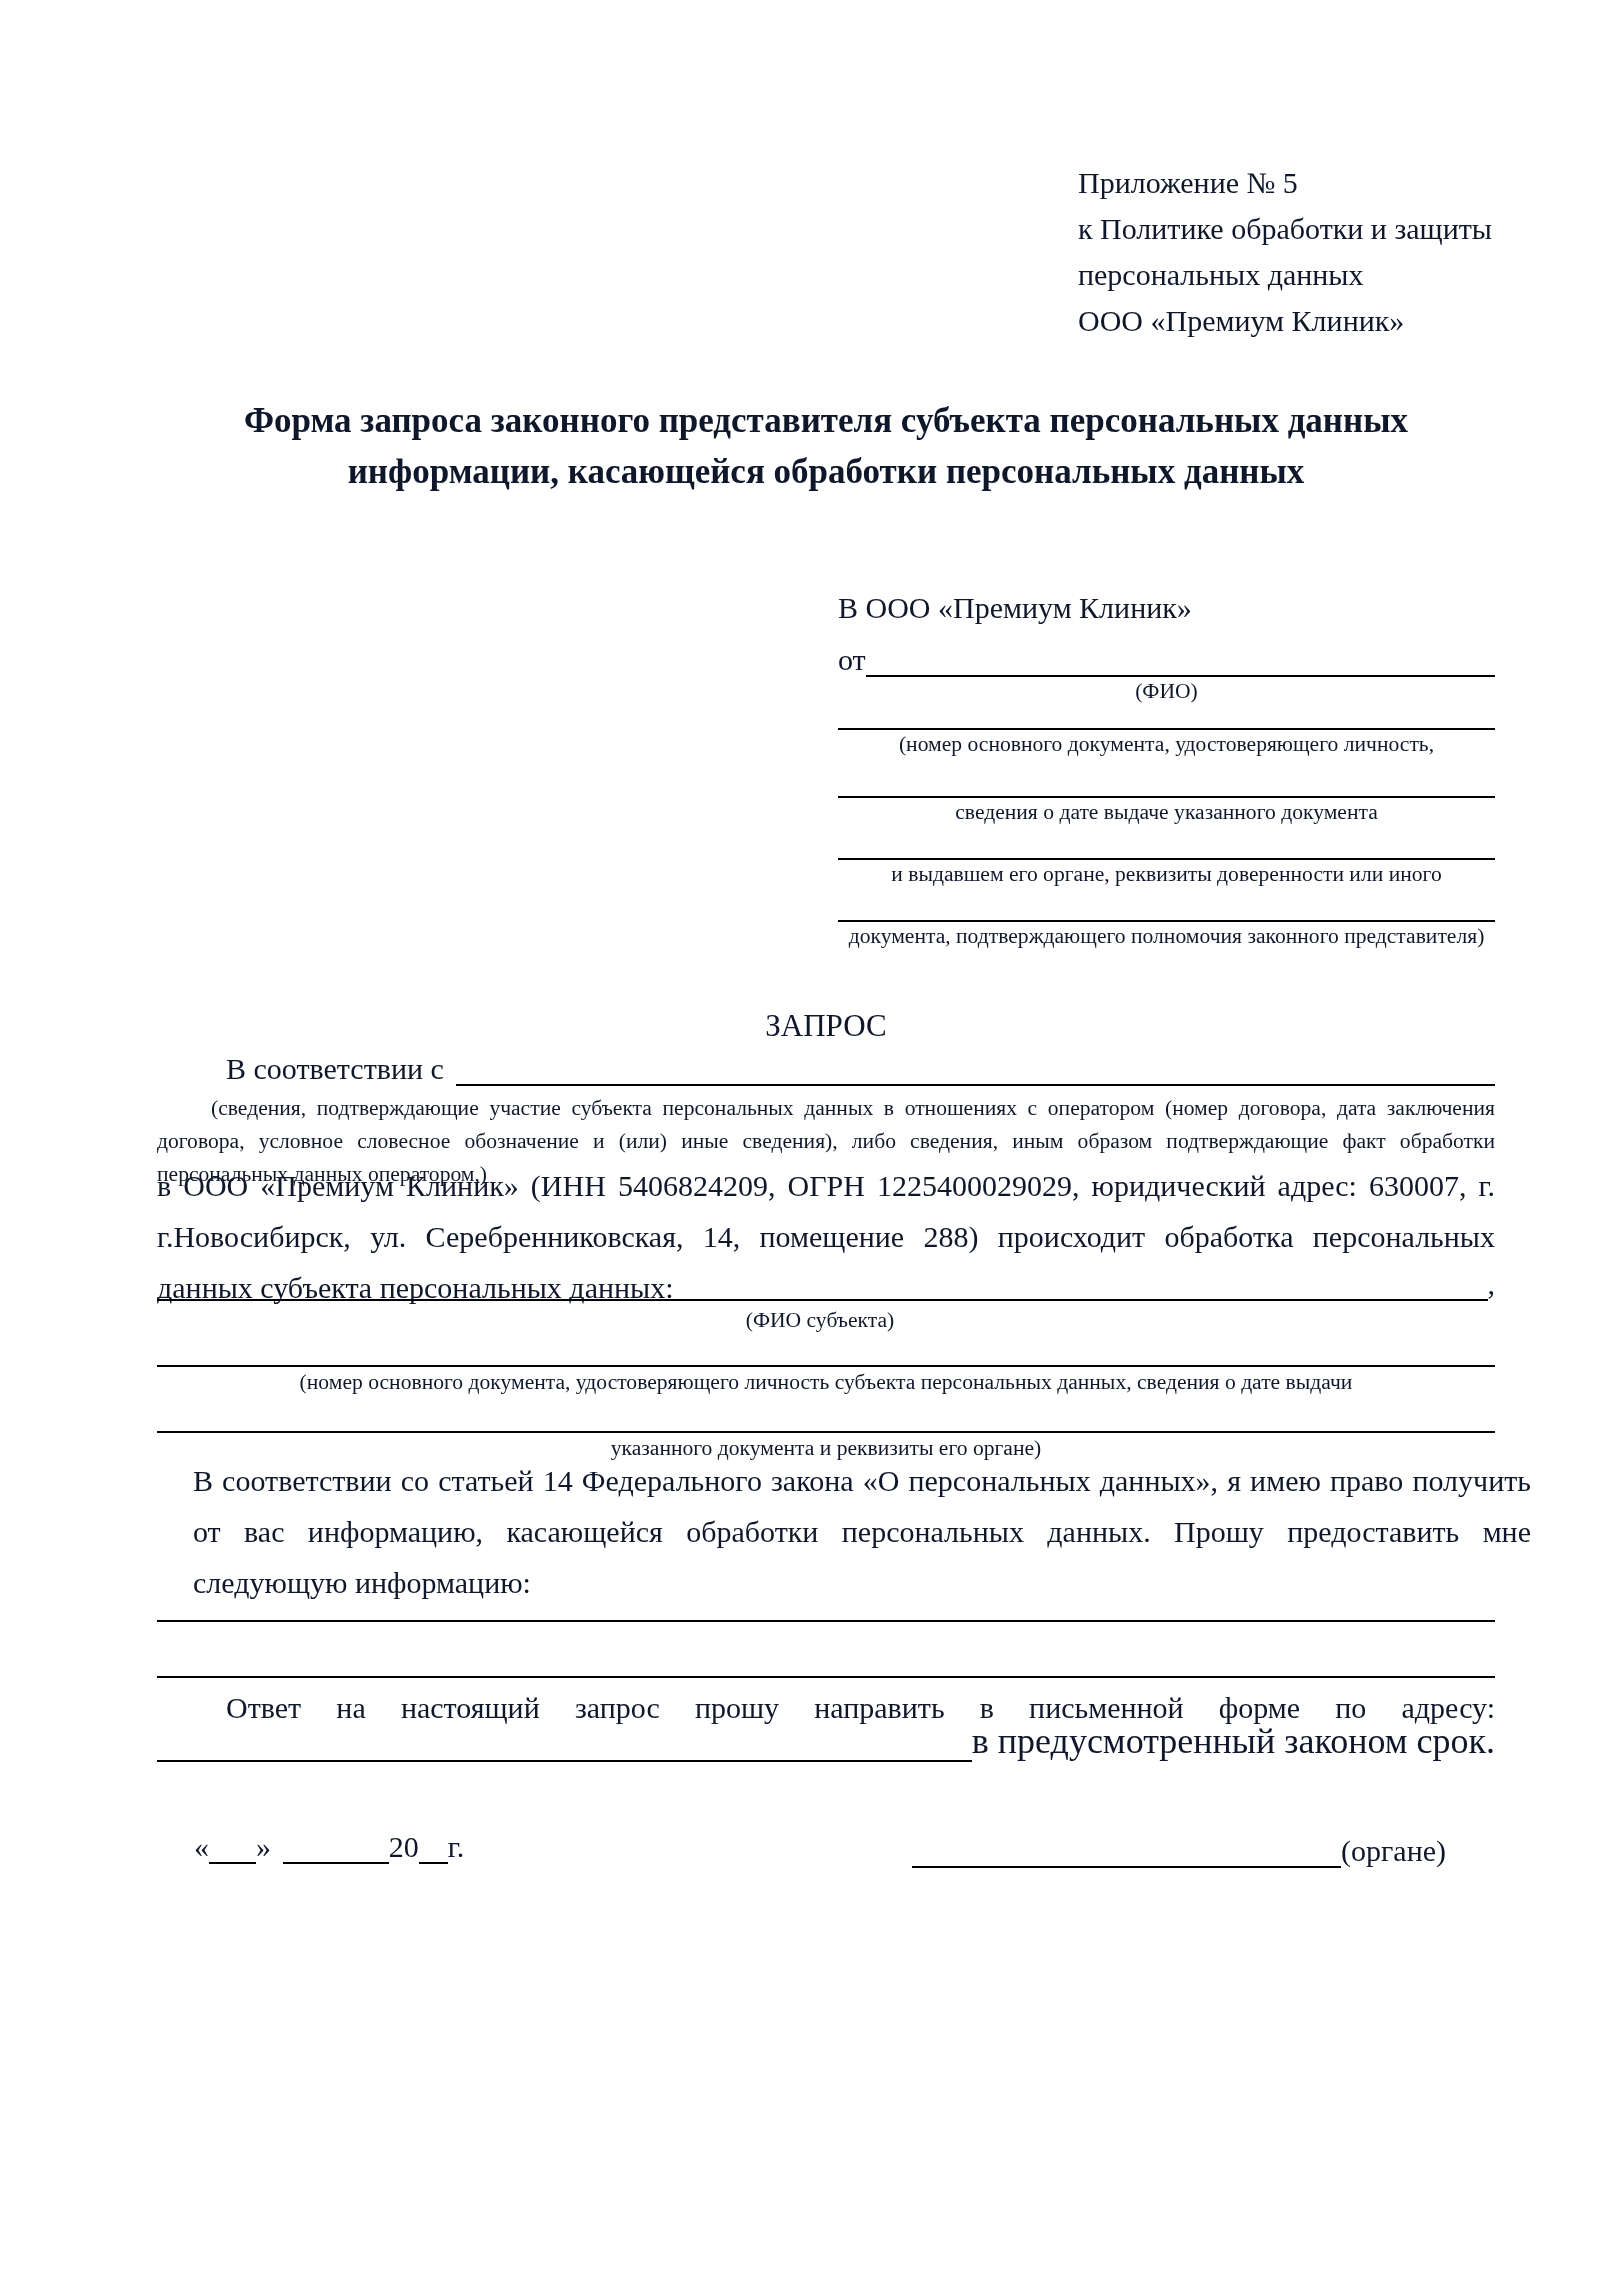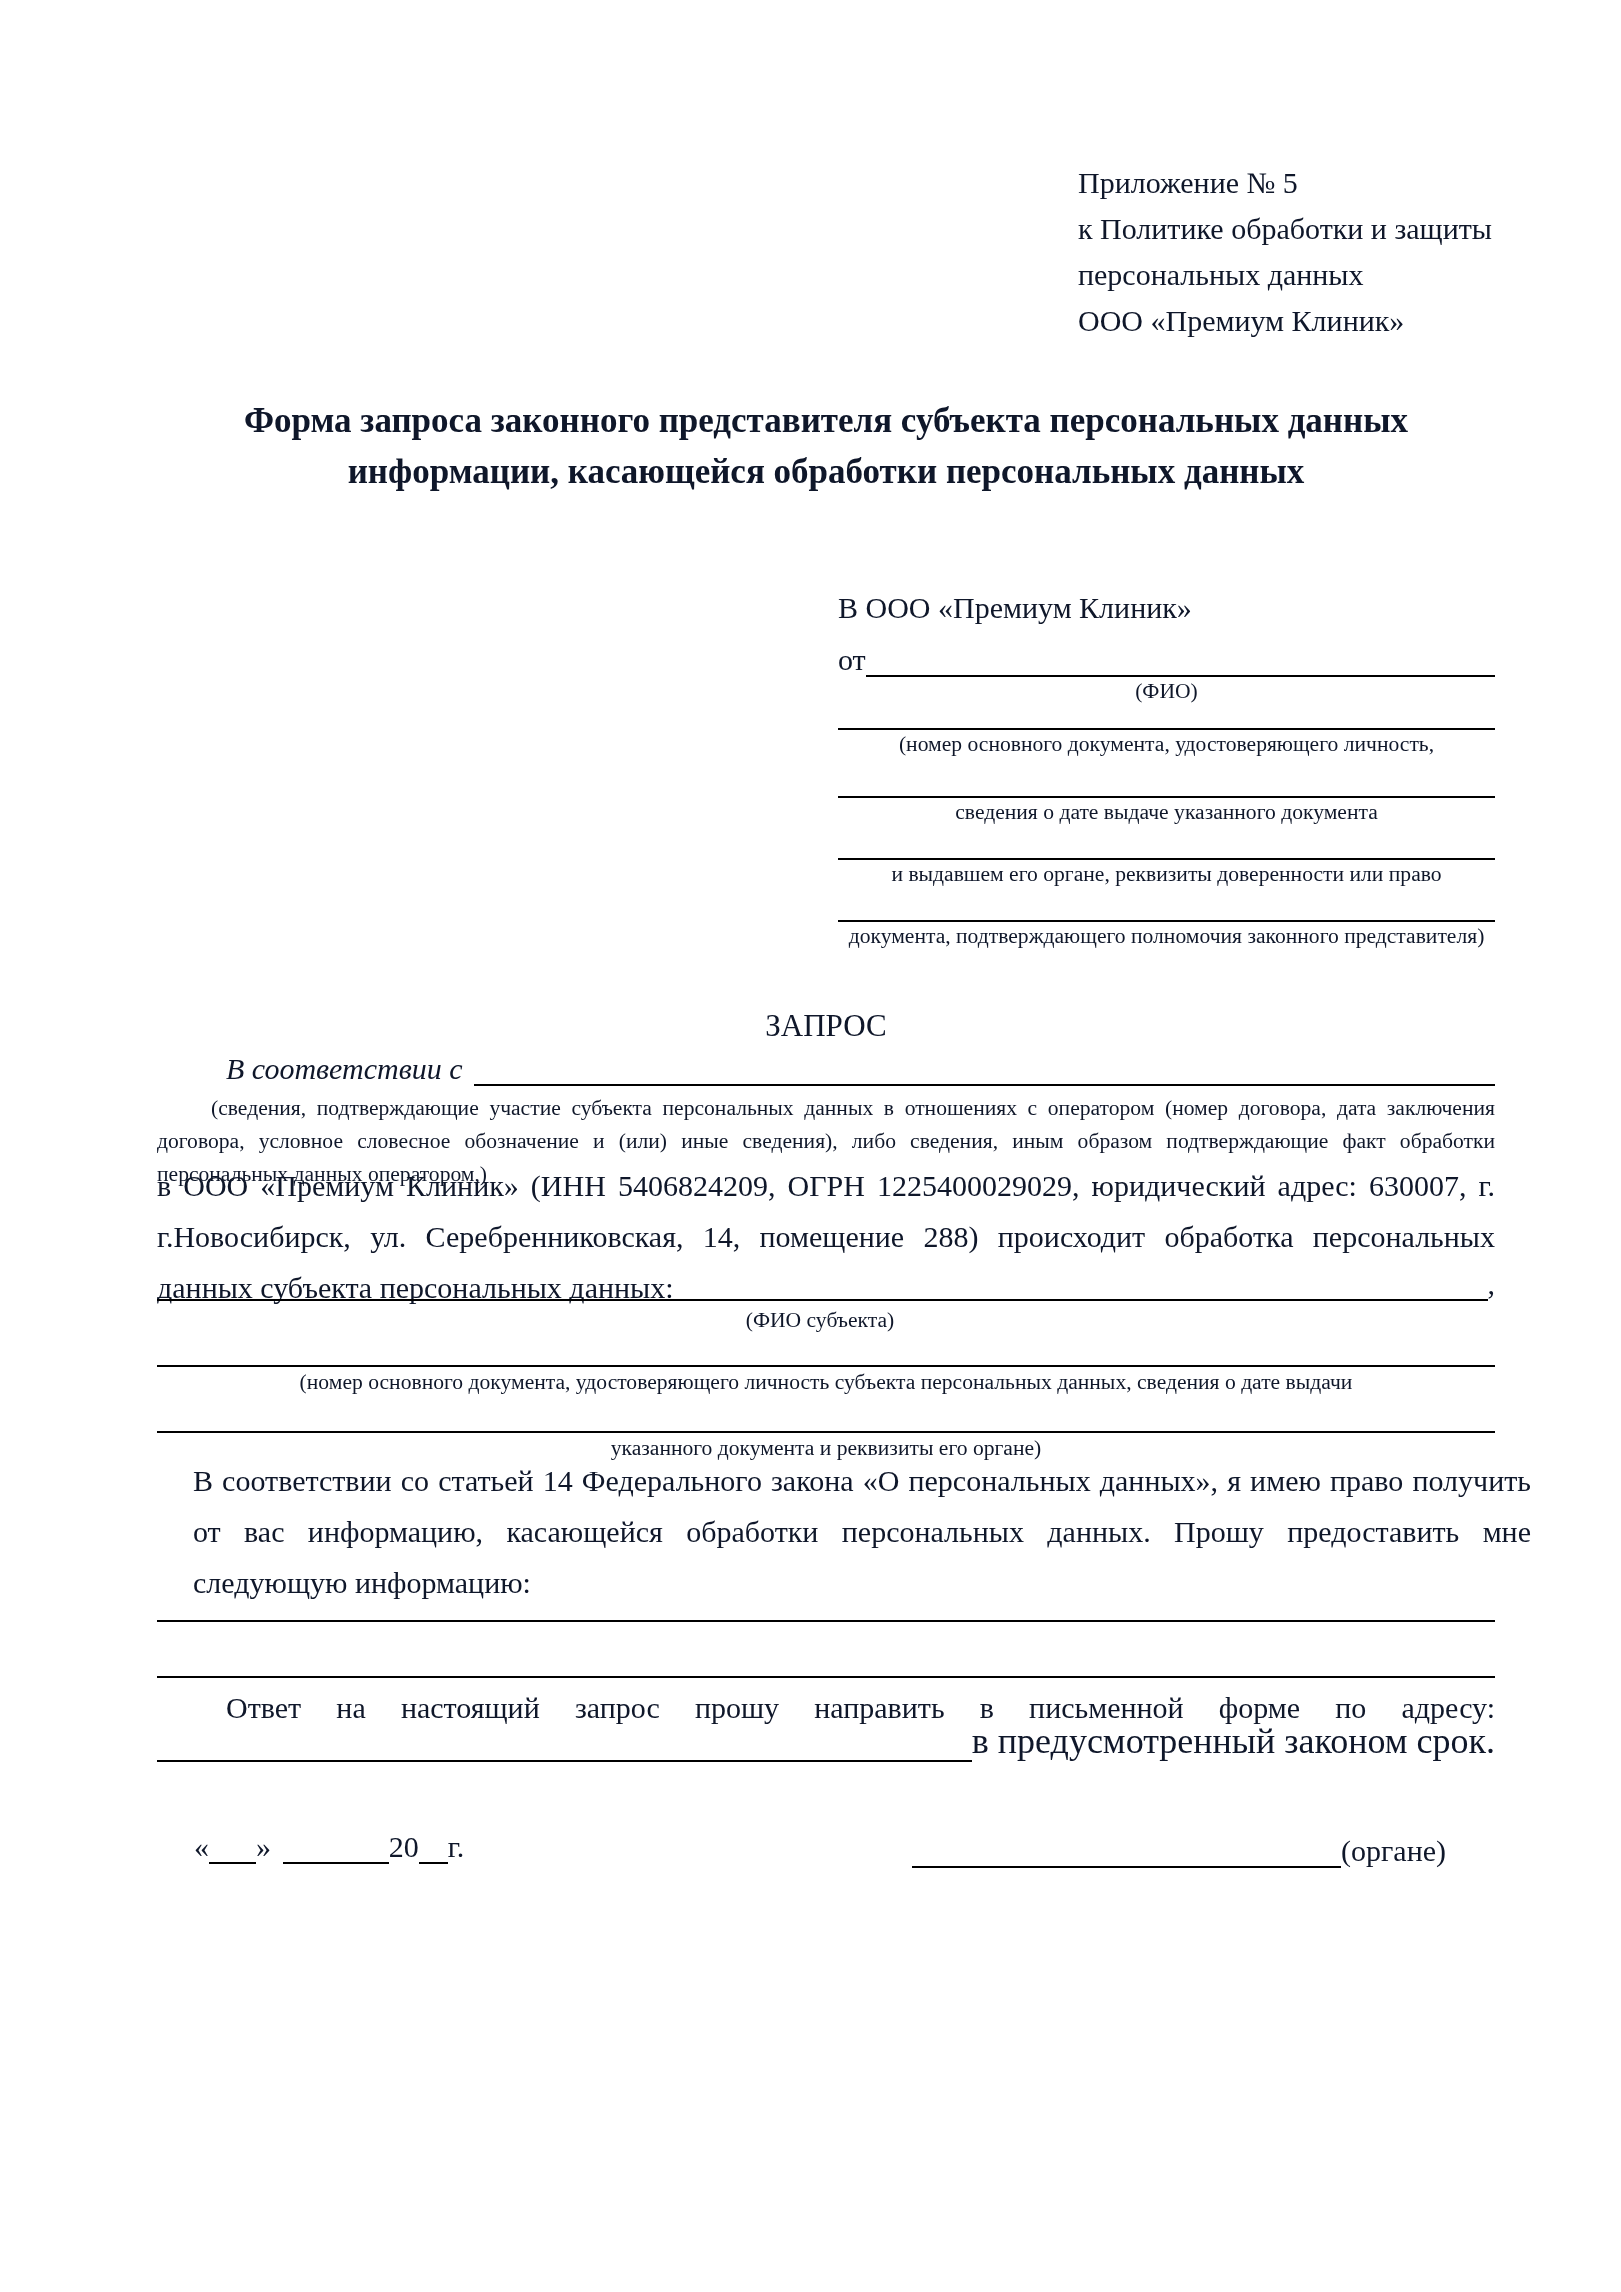--- a/index.html
+++ b/index.html
@@ -28,21 +28,21 @@
   .line-row { display:flex; align-items:flex-end; }
   .from-row { height:47px; }
   .fill-line { flex:1 1 auto; border-bottom:2.9px solid #000; }
   .cap { font-size:21.6px; line-height:29px; text-align:center; }
   .blank { border-bottom:2.9px solid #000; }
 
   
   .body-text { font-size:30px; }
   .zapros { left:157px; top:1006px; width:1338px; text-align:center; font-size:31px; line-height:39px; }
   .intro-row { left:157px; top:1049px; width:1338px; height:37px; font-size:30px; }
-  .intro-prefix { padding-left:69px; white-space:nowrap;font-style:italic; }
+  .intro-prefix { padding-left:69px; white-space:nowrap; }
   .intro-caption {
     left:157px; top:1092px; width:1338px;
     font-size:21.6px; line-height:33px; text-align:justify; text-indent:54px;
   }
   .operator-par { left:157px; top:1160px; width:1338px; line-height:51px; text-align:justify; }
   .subject-row { left:157px; top:1264px; width:1338px; height:37px; font-size:30px; }
   .subject-cap { left:151px; top:1306px; width:1338px; }
   .docblank1 { left:157px; top:1328px; width:1338px; height:37px; }
   .doccap1 { left:157px; top:1368px; width:1338px; }
   .docblank2 { left:157px; top:1400px; width:1338px; height:31px; }
@@ -87,21 +87,21 @@
     </div>
     <div class="cap">(ФИО)</div>
 
     <div class="blank" style="height:21.6px;"></div>
     <div class="cap">(номер основного документа, удостоверяющего личность,</div>
 
     <div class="blank" style="height:37px;"></div>
     <div class="cap">сведения о дате выдаче указанного документа</div>
 
     <div class="blank" style="height:31px;"></div>
-    <div class="cap">и выдавшем его органе, реквизиты доверенности или право</div>
+    <div class="cap">и выдавшем его органе, реквизиты доверенности или иного</div>
 
     <div class="blank" style="height:31px;"></div>
     <div class="cap">документа, подтверждающего полномочия законного представителя)</div>
   </div>
 
   <div class="abs zapros">ЗАПРОС</div>
 
   <div class="abs intro-row line-row">
     <span class="intro-prefix">В соответствии с</span>
     <span class="fill-line" style="margin-left:11.8px;"></span>

